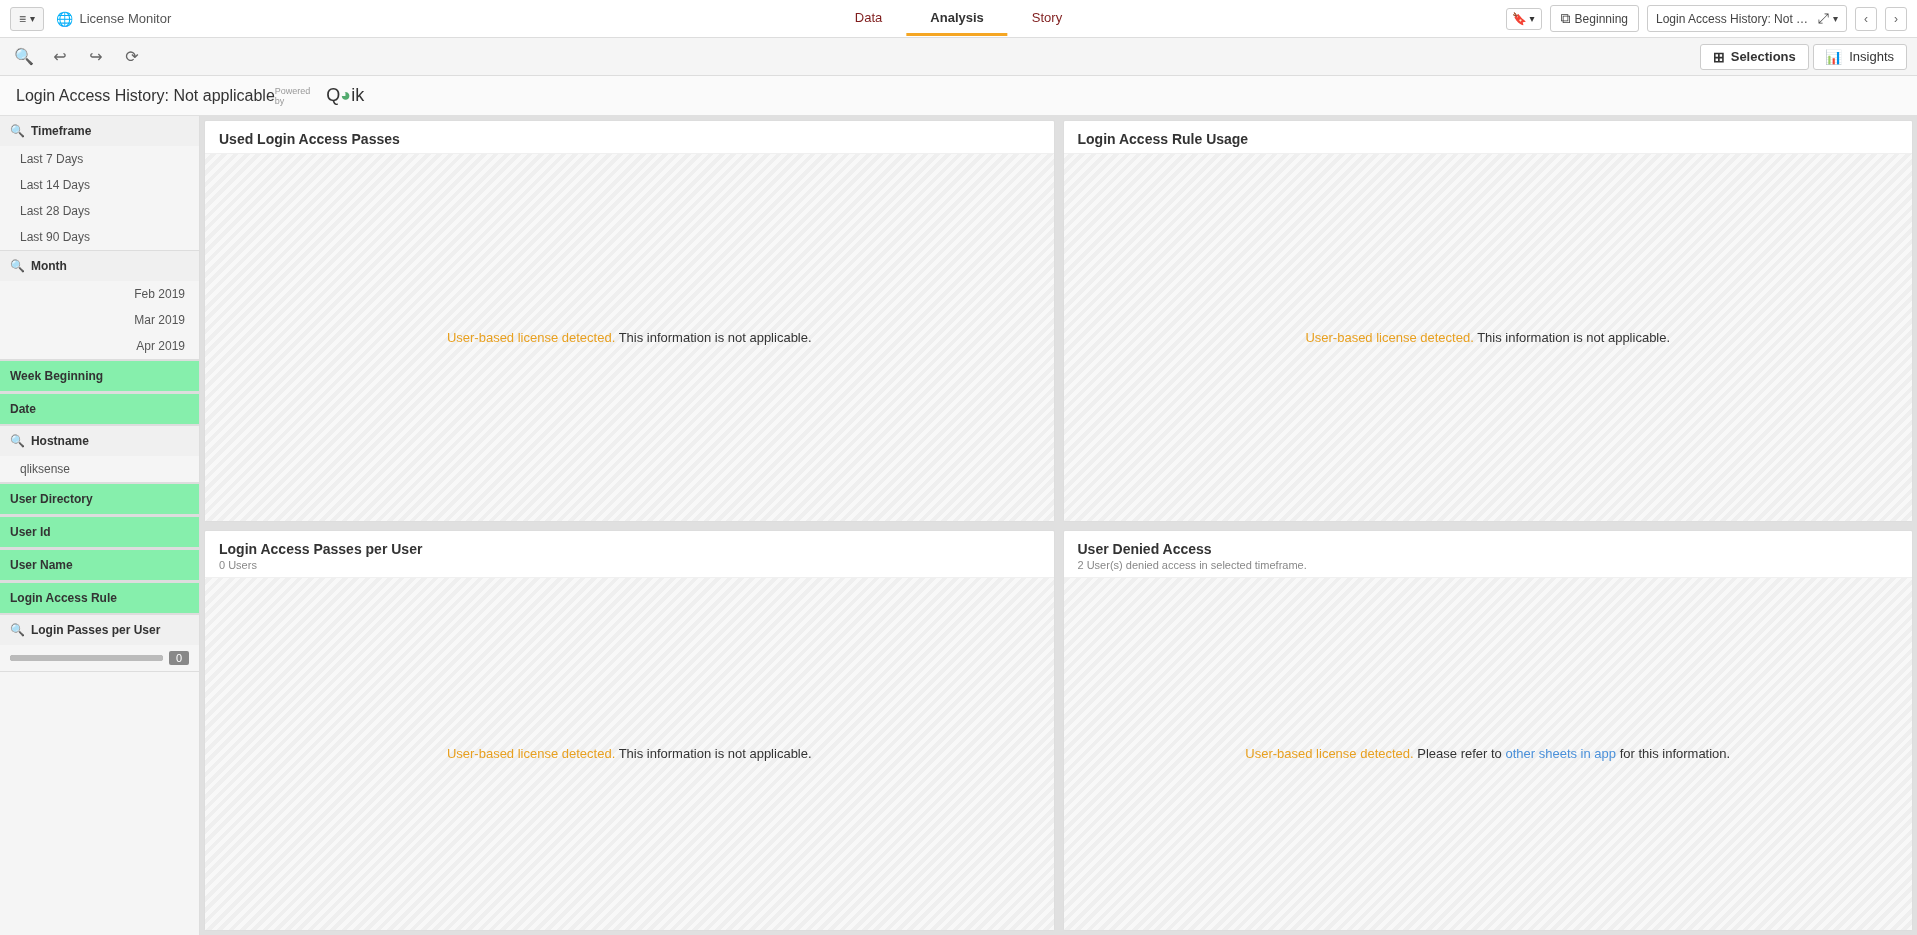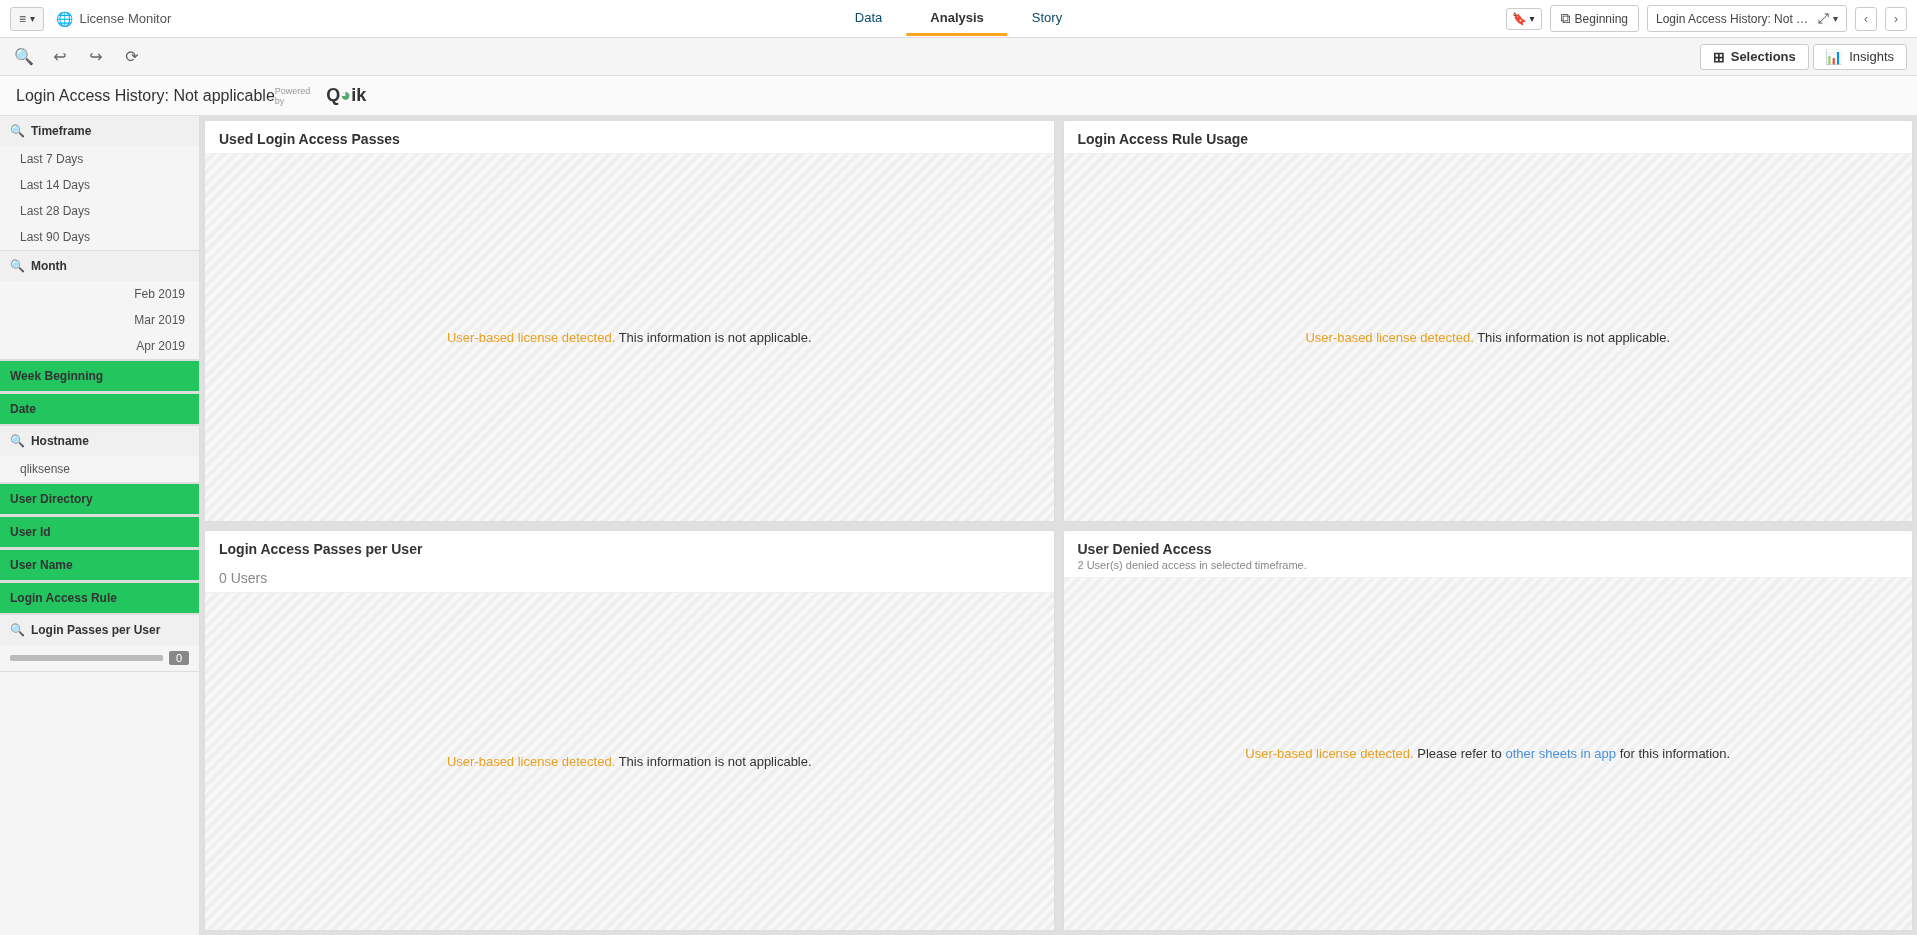--- a/index.html
+++ b/index.html
@@ -23,21 +23,21 @@
     .app-title {
       display: flex; align-items: center; gap: 6px;
       margin-left: 12px; font-size: 13px; color: #555;
     }
     .globe-icon { color: #555; font-size: 14px; }
     .nav-tabs {
       position: absolute; left: 50%; transform: translateX(-50%);
       display: flex; gap: 0;
     }
     .nav-tab {
-      padding: 8px 24px; font-size: 13px; color: #0c4a6e; cursor: pointer;
+      padding: 8px 24px; font-size: 13px; color: #7f1d1d; cursor: pointer;
       border-bottom: 3px solid transparent;
     }
     .nav-tab.active {
       color: #333; border-bottom: 3px solid #f5a623; font-weight: 600;
     }
     .nav-right {
       margin-left: auto; display: flex; align-items: center; gap: 8px;
     }
     .bookmark-btn {
       display: flex; align-items: center; gap: 2px;
@@ -129,21 +129,21 @@
       background: #f0f0f0;
     }
     .filter-header .search-icon { font-size: 12px; color: #555; }
     .filter-item {
       padding: 6px 20px; font-size: 12px; color: #555; cursor: pointer;
       white-space: nowrap; overflow: hidden; text-overflow: ellipsis;
     }
     .filter-item.right-align { text-align: right; padding-right: 14px; }
     .filter-section-label {
       padding: 8px 10px; font-size: 12px; font-weight: 600; color: #333;
-      background: #22c55e; border-bottom: 1px solid #ddd; border-top: 1px solid #ddd;
+      background: #86efac; border-bottom: 1px solid #ddd; border-top: 1px solid #ddd;
       cursor: pointer;
     }
     .filter-slider-row {
       padding: 6px 10px; display: flex; align-items: center;
     }
     .slider-track {
       flex: 1; height: 6px; background: #999; border-radius: 3px;
       position: relative;
     }
     .slider-fill {
@@ -198,21 +198,21 @@
         #efefef 8px
       );
     }
     .panel-message {
       font-size: 13px; text-align: center; z-index: 1;
       background: transparent;
     }
     .panel-message .highlight { color: #e8a020; }
     .panel-message .link-color { color: #4a90d9; }
     .panel-users-count {
-      font-size: 14px; color: #888; margin-top: 13px;
+      font-size: 11px; color: #888; margin-top: 2px;
     }
 
     
     .sidebar::-webkit-scrollbar { width: 6px; }
     .sidebar::-webkit-scrollbar-track { background: #f0f0f0; }
     .sidebar::-webkit-scrollbar-thumb { background: #bbb; border-radius: 3px; }
   </style>
 </head>
 <body>
 
@@ -263,21 +263,21 @@
       <span style="font-size:14px;">📊</span>
       <span>Insights</span>
     </div>
   </div>
 </div>
 
 <div class="page-title-bar">
   <div class="page-title">Login Access History: Not applicable</div>
   <div class="qlik-logo">
     <span style="font-size:9px;color:#999;">Powered<br>by</span>
-    <span style="font-size:18px;font-weight:bold;color:#333;">Q<span style="color:#52aa6e;">◕</span>ik</span>
+    <span style="font-size:18px;font-weight:normal;color:#333;">Q<span style="color:#52aa6e;">◕</span>ik</span>
   </div>
 </div>
 
 <div class="main-area">
 
   <div class="sidebar">
 
     <div class="filter-section">
       <div class="filter-header">
         <span class="search-icon">🔍</span>

